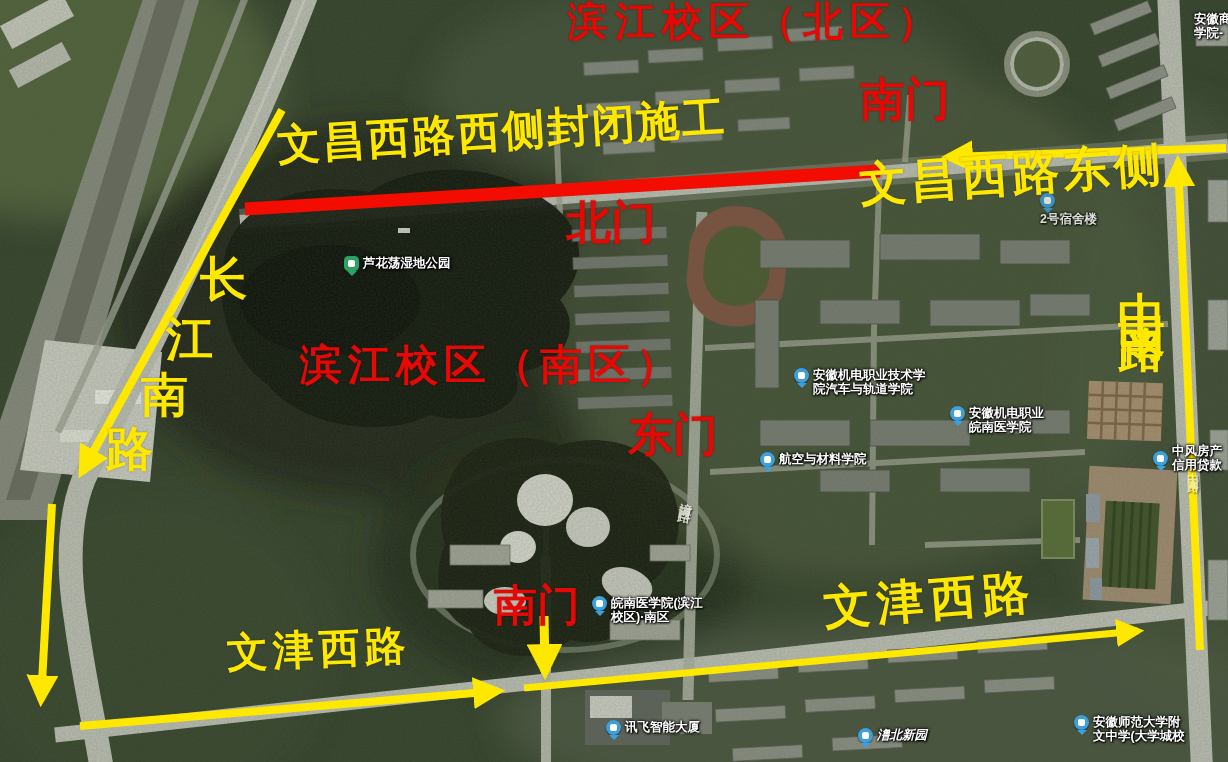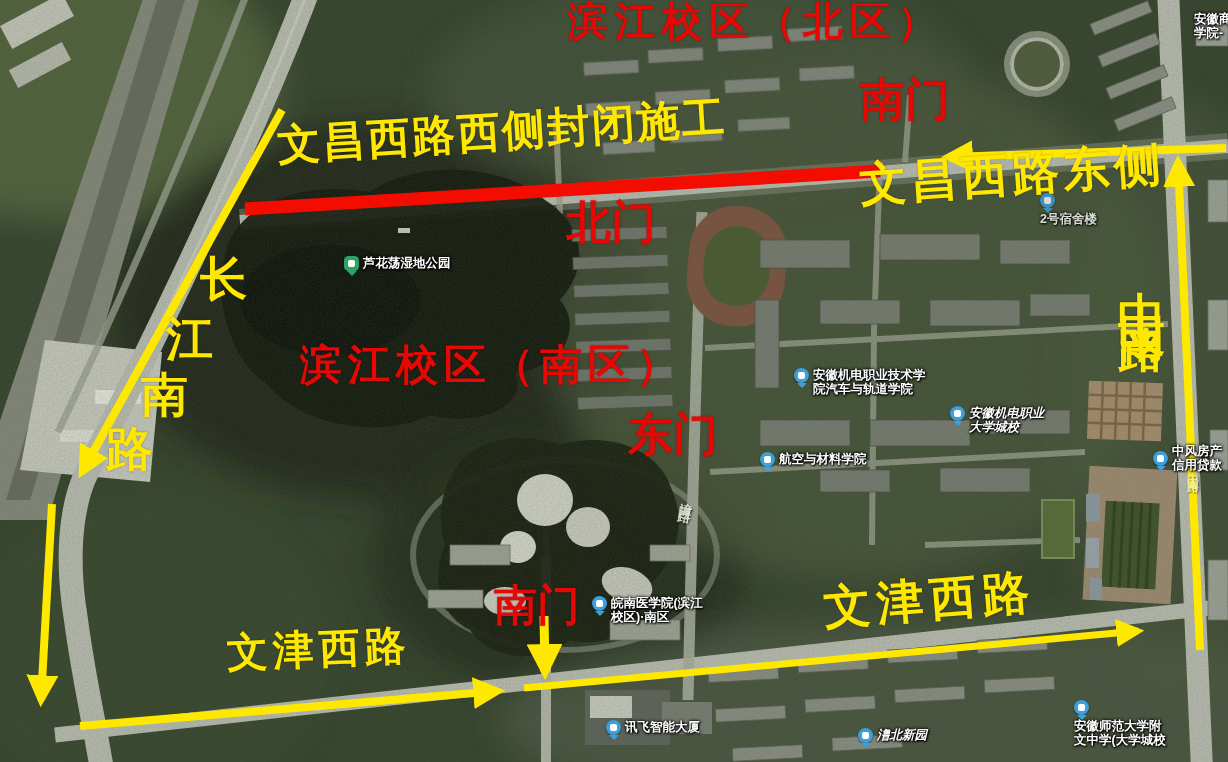--- a/index.html
+++ b/index.html
@@ -250,25 +250,25 @@
     <span class="pin blue"></span>
     <span class="poi-text">2号宿舍楼</span>
   </div>
   <div class="poi" style="left:794px;top:368px;">
     <span class="pin blue"></span>
     <span class="poi-text">
         <span>安徽机电职业技术学</span>
         <span>院汽车与轨道学院</span>
       </span>
   </div>
-  <div class="poi" style="left:950px;top:406px;font-style:italic;">
+  <div class="poi" style="left:950px;top:406px;">
     <span class="pin blue"></span>
     <span class="poi-text">
         <span>安徽机电职业</span>
-        <span>大学城校</span>
+        <span>皖南医学院</span>
       </span>
   </div>
   <div class="poi" style="left:760px;top:452px;text-align:center;">
     <span class="pin blue"></span>
     <span class="poi-text">航空与材料学院</span>
   </div>
   <div class="poi" style="left:592px;top:596px;justify-content:space-between;">
     <span class="pin blue"></span>
     <span class="poi-text">
         <span>皖南医学院(滨江</span>
@@ -276,21 +276,21 @@
       </span>
   </div>
   <div class="poi" style="left:606px;top:720px;">
     <span class="pin blue"></span>
     <span class="poi-text">讯飞智能大厦</span>
   </div>
   <div class="poi" style="left:858px;top:728px;font-style:italic;">
     <span class="pin blue"></span>
     <span class="poi-text">澛北新园</span>
   </div>
-  <div class="poi" style="left:1074px;top:700px;flex-direction:column;">
+  <div class="poi" style="left:1074px;top:715px;">
     <span class="pin blue"></span>
     <span class="poi-text">
         <span>安徽师范大学附</span>
         <span>文中学(大学城校</span>
       </span>
   </div>
   <div class="poi" style="left:1153px;top:444px;align-items:center;">
     <span class="pin blue"></span>
     <span class="poi-text">
         <span>中风房产</span>

